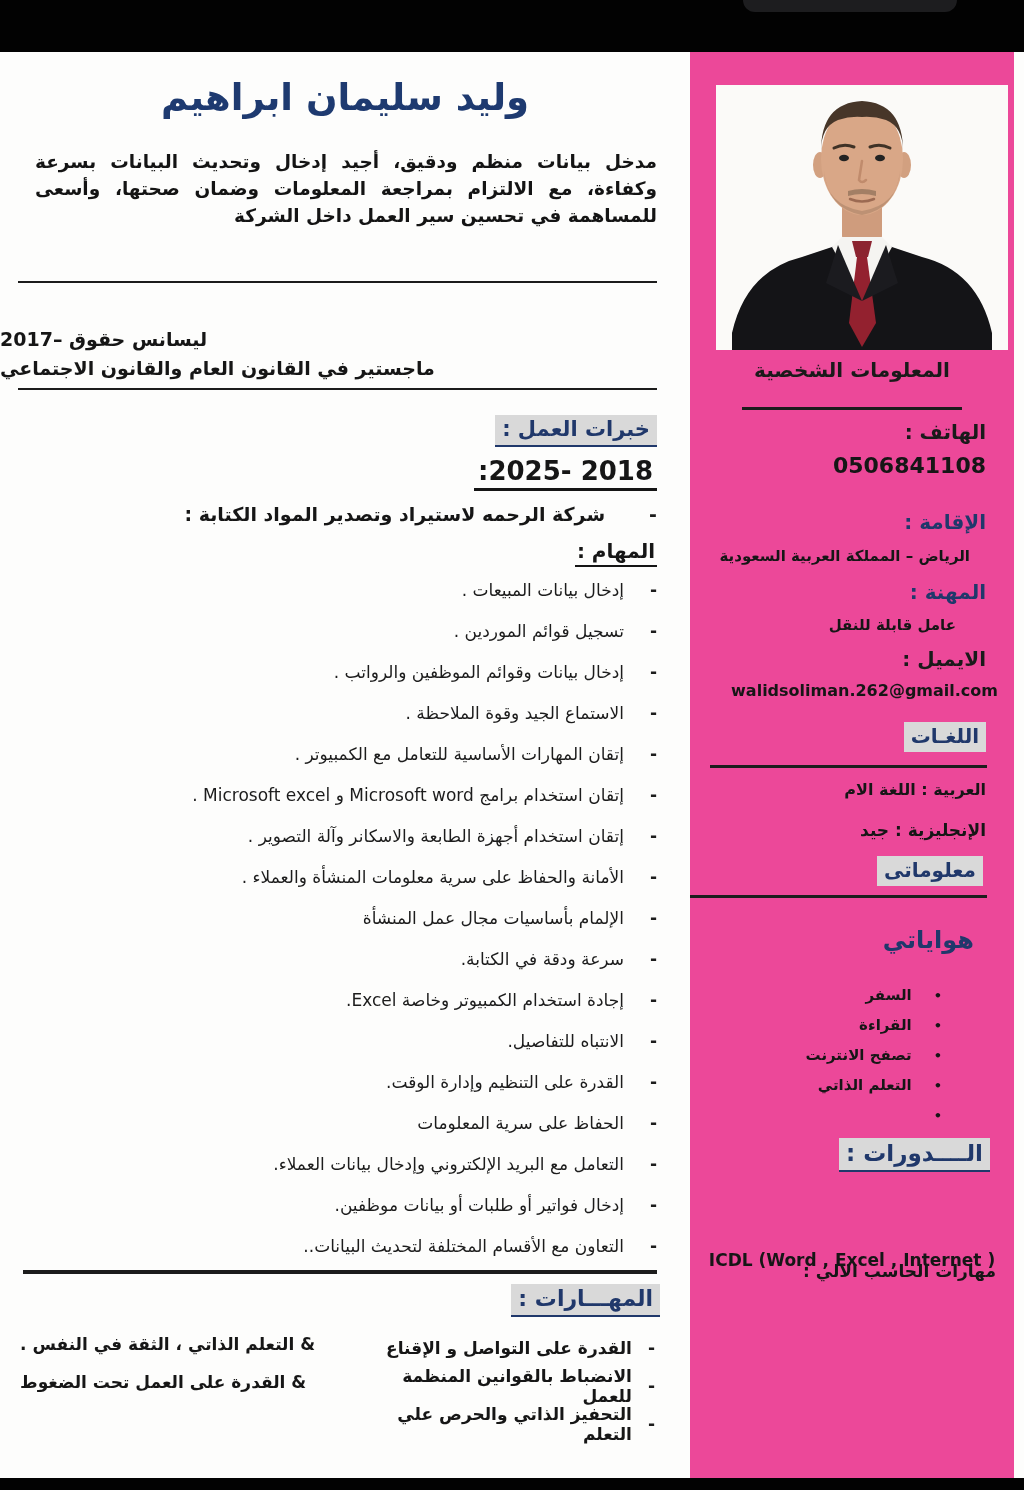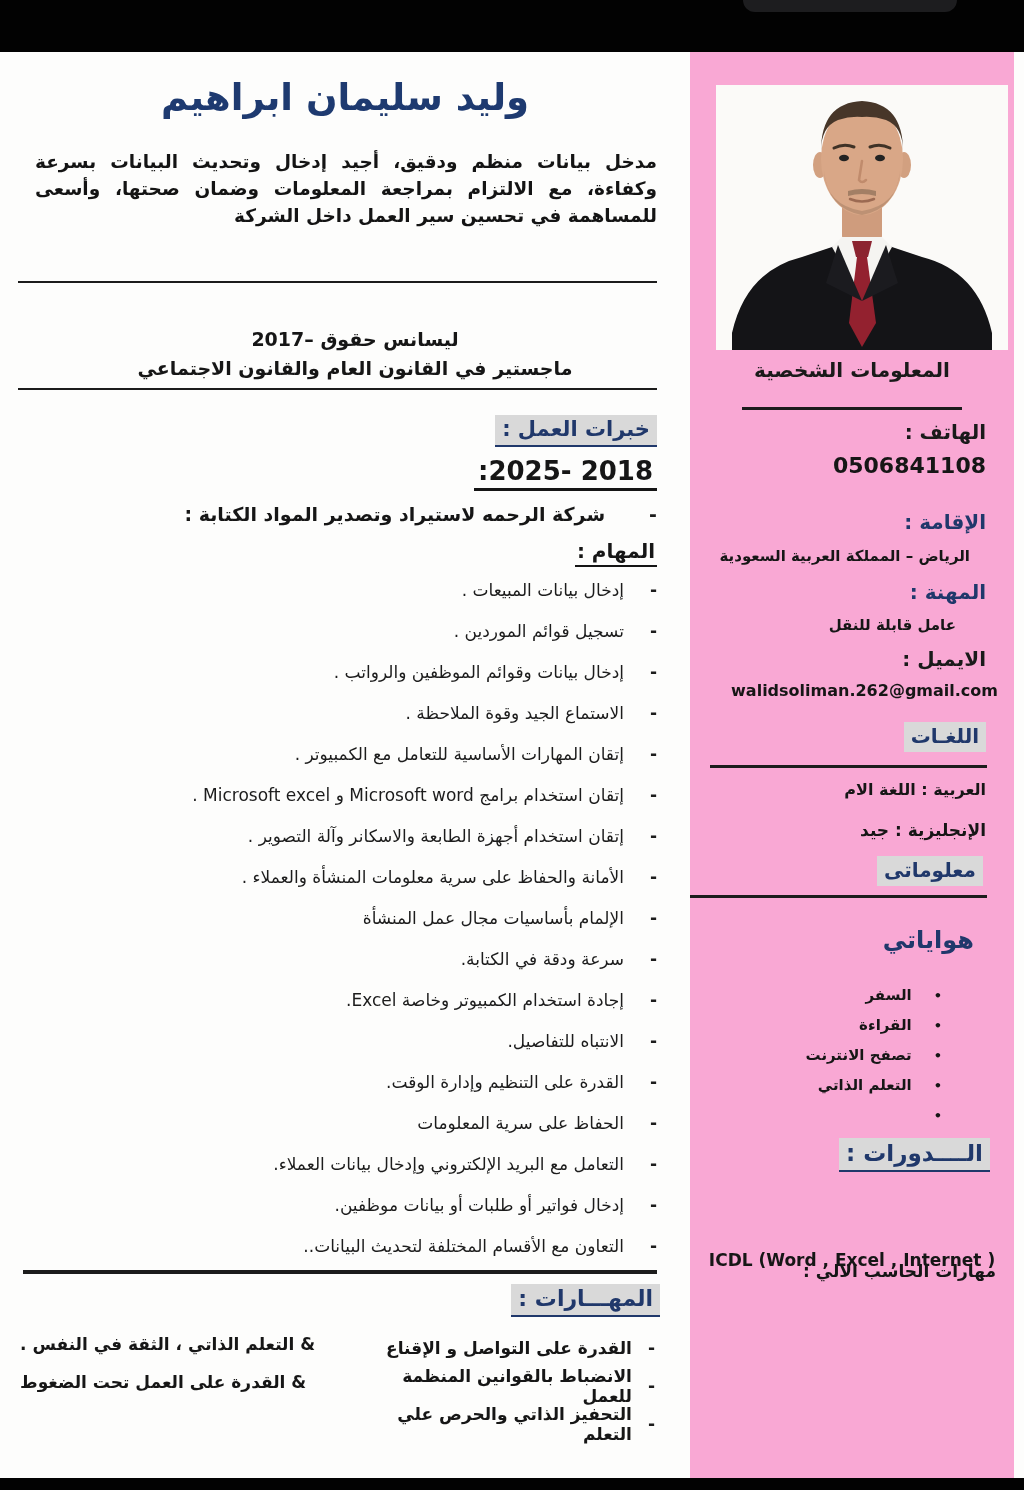--- a/index.html
+++ b/index.html
@@ -18,42 +18,42 @@
   .summary { position:absolute; top:96px; right:33px; left:35px; font-size:18.5px; line-height:27px;
              font-weight:bold; text-align:justify; color:#141414; }
   .rule { position:absolute; height:2px; background:#1c1c1c; }
   .rule-1 { top:229px; right:33px; left:18px; }
   .rule-2 { top:336px; right:33px; left:18px; }
   .rule-3 { top:1218px; right:33px; left:23px; height:4px; }
   .sec-head { position:absolute; right:33px; }
   .hl { display:inline-block; background:#d9d9d9; padding:2px 7px 4px; color:#20386b; font-weight:bold; }
   .u-blue { border-bottom:2.5px solid #20386b; }
   .sec-head .hl { font-size:21px; }
-  .edu-line { position:absolute; left:10px; width:690px; text-align:center; font-weight:bold; font-size:19px; }
+  .edu-line { position:absolute; left:0; width:690px; text-align:left; font-weight:bold; font-size:19px; }
   .edu-1 { top:276px; }
   .edu-2 { top:305px; }
   .exp-head { top:363px; }
   .period { position:absolute; top:404px; right:33px; font-size:26px; font-weight:bold;
             border-bottom:3px solid #151515; padding:0 4px 2px; }
   .company { position:absolute; top:451px; right:33px; display:flex; align-items:center; gap:44px;
              font-size:19px; font-weight:bold; }
   .tasks-head { position:absolute; top:487px; right:33px; font-size:20px; font-weight:bold;
                 border-bottom:2.5px solid #151515; padding:0 2px 2px; }
   .tasks { position:absolute; top:517px; right:33px; left:35px; list-style:none; }
   .tasks li { height:41px; display:flex; align-items:center; gap:26px; font-size:17px; color:#1c1c1c; }
   .dash { font-weight:bold; color:#1c1c1c; }
   .skills-head { top:1232px; right:30px; }
   .skills-head .hl { font-size:22px; }
   .skills { position:absolute; top:1282px; right:35px; left:20px; display:grid;
             grid-template-columns:305px 1fr; column-gap:18px; row-gap:11px; }
   .skill-p { display:flex; align-items:center; gap:16px; font-size:17px; font-weight:bold; height:27px; }
   .skill-s { text-align:left; font-size:17px; font-weight:bold; height:27px; }
 
   
-  .sidebar { position:absolute; top:0; left:690px; width:324px; height:1426px; background:#f9a8d4;
+  .sidebar { position:absolute; top:0; left:690px; width:324px; height:1426px; background:#ec4899;
              direction:rtl; text-align:right; }
   .photo { position:absolute; top:33px; left:26px; width:292px; height:265px; }
   .photo svg { display:block; width:100%; height:100%; }
   .s-abs { position:absolute; }
   .personal-head { top:306px; left:0; width:324px; text-align:center; font-size:20px; font-weight:bold; color:#1a1a1a; }
   .short-line { top:355px; right:52px; width:220px; height:3px; background:#1c1c1c; }
   .label-dark { font-size:20px; font-weight:bold; color:#1a1a1a; }
   .label-blue { font-size:20px; font-weight:bold; color:#20386b; }
   .phone-label { top:368px; right:28px; }
   .phone-num { top:401px; right:28px; font-size:22px; font-weight:bold; }

